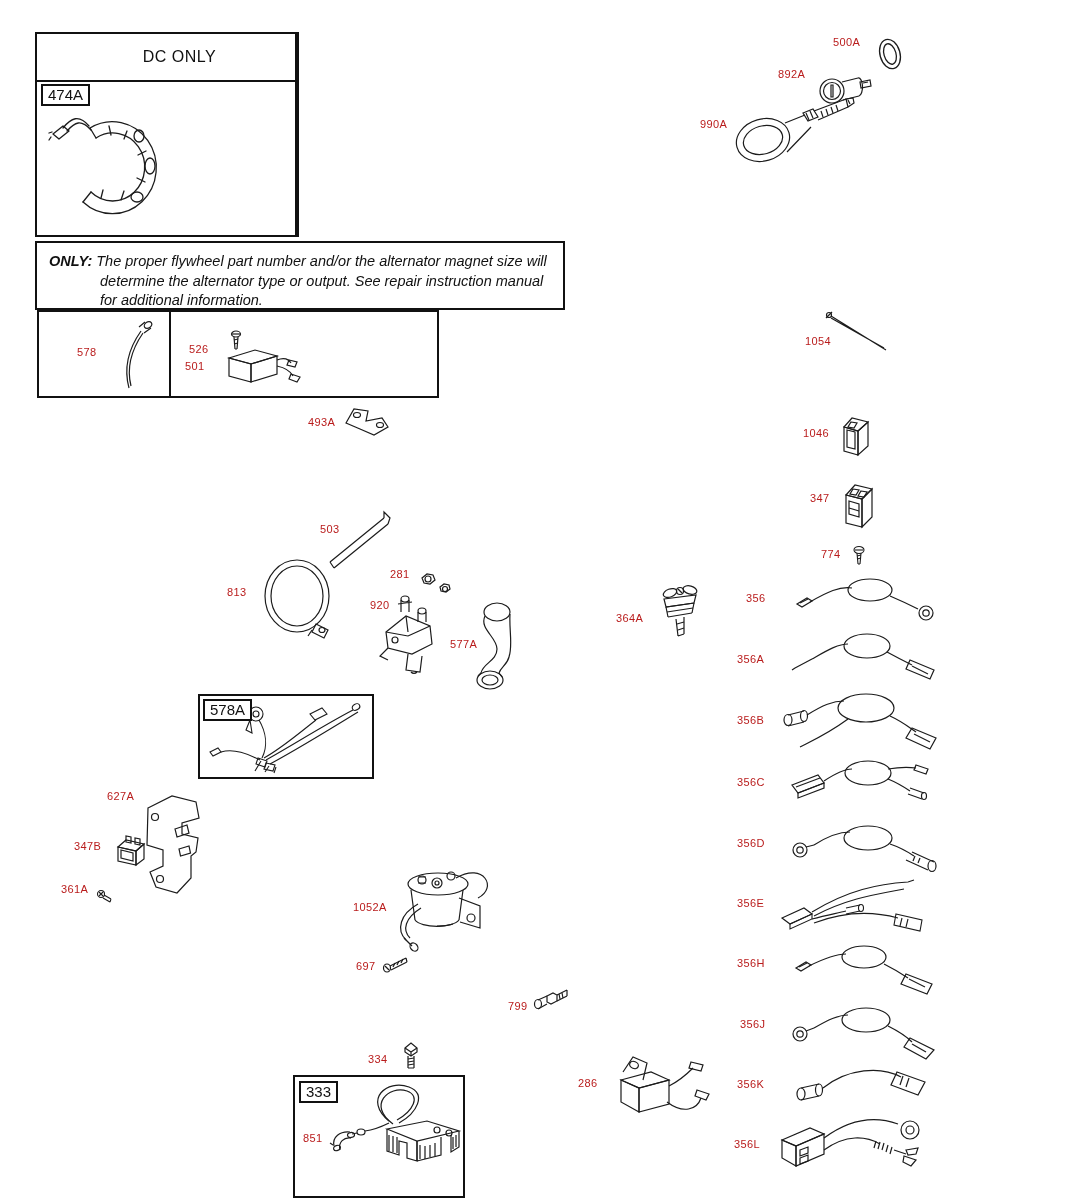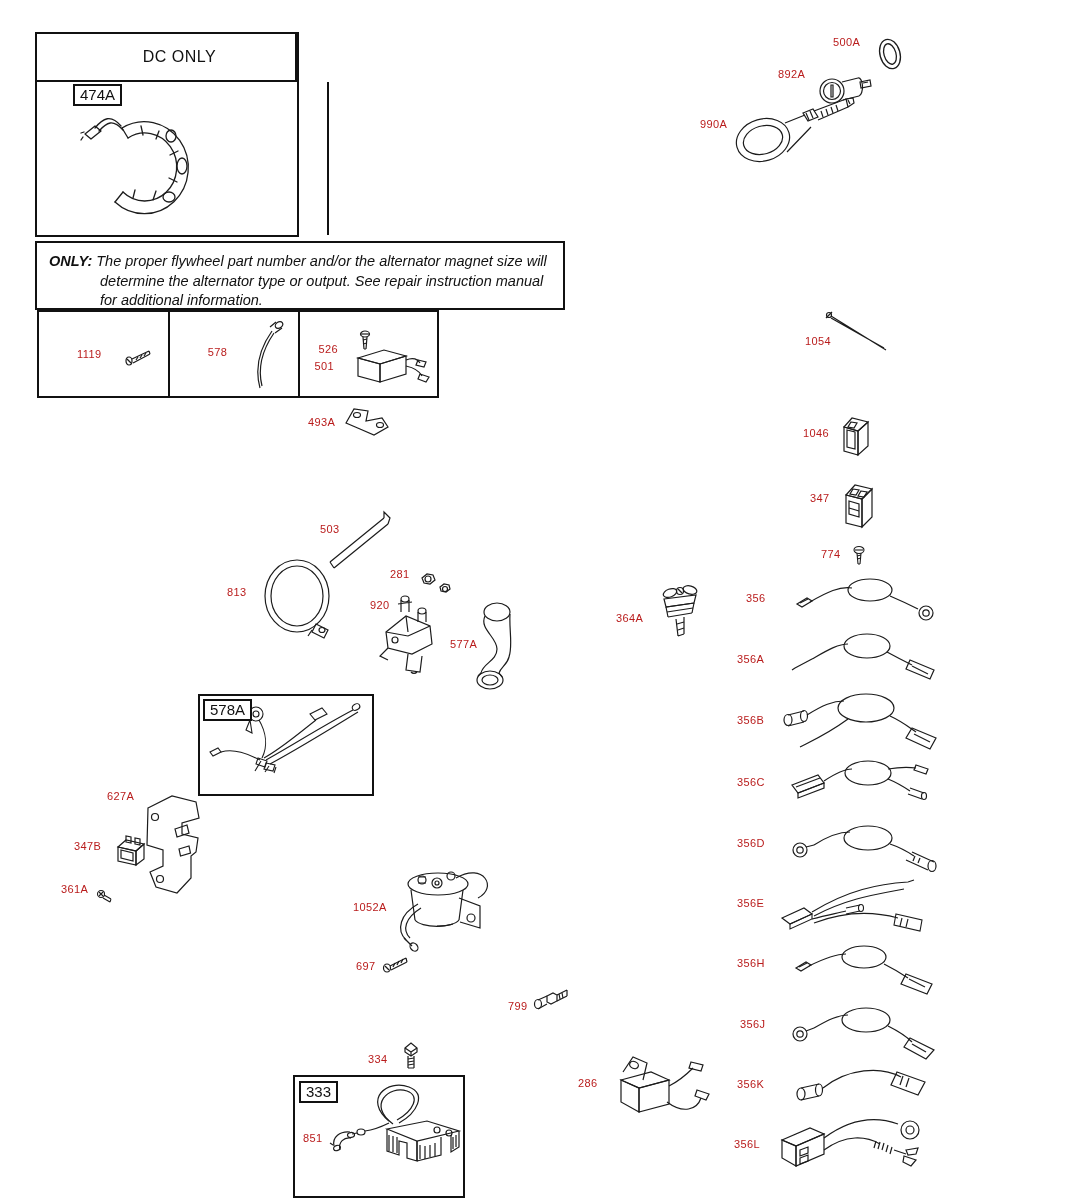--- a/index.html
+++ b/index.html
@@ -17,21 +17,21 @@
     border:2px solid #111; padding:0 5px; line-height:18px; background:#fff; z-index:3;
   }
   svg.draw { position:absolute; overflow:visible; }
   svg.draw * { vector-effect:non-scaling-stroke; }
   .frame { position:absolute; border:2px solid #111; background:#fff; }
   
   .alt-table { left:35px; top:32px; width:264px; height:205px; }
   .alt-head { position:absolute; left:0; top:0; width:100%; height:48px; border-bottom:2px solid #111; display:flex; }
   .alt-head .cell { flex:1; display:flex; align-items:center; justify-content:center; font-size:16px; letter-spacing:.5px;padding-left:27px; }
   .alt-head .cell:first-child { border-right:2px solid #111; }
-  .alt-body { position:absolute; left:0; top:48px; width:100%; height:153px; display:flex;margin-left:32px; }
+  .alt-body { position:absolute; left:0; top:48px; width:100%; height:153px; display:flex; }
   .alt-body .cell { flex:1; position:relative; }
   .alt-body .cell:first-child { border-right:2px solid #111; }
   
   .note-box { left:35px; top:241px; width:530px; height:69px; padding:9px 10px 0 12px;
     font-size:14.5px; font-style:italic; line-height:1.35; }
   .note-text { display:block; padding-left:51px; text-indent:-51px; }
   .note-label { font-weight:bold; }
   
   .parts-table { left:37px; top:310px; width:402px; height:88px; display:flex; }
   .parts-table .cell { position:relative; height:100%; }
@@ -64,29 +64,20 @@
       </svg>
     </div>
   </div>
 </div>
 
 <div class="frame note-box">
   <span class="note-text"><b class="note-label">ONLY:</b> <span>The proper flywheel part number and/or the alternator magnet size will determine the alternator type or output. See repair instruction manual for additional information.</span></span>
 </div>
 
 <div class="frame parts-table">
-  <div class="cell c1">
-    <span class="lbl" style="left:38px;top:36px">1119</span>
-    <svg class="draw" style="left:86px;top:36px" width="28" height="18" viewBox="0 0 28 18" fill="none" stroke="#1c1c1c" stroke-width="1.2">
-      <ellipse cx="4" cy="13" rx="3" ry="4"></ellipse>
-      <path d="M2,11 L6,15"></path>
-      <path d="M7,11 L24,3 M8,15 L25,6 M24,3 L25,6"></path>
-      <path d="M11,12 l2,-3 M15,10 l2,-3 M19,8 l2,-3"></path>
-    </svg>
-  </div>
   <div class="cell c2">
     <span class="lbl" style="left:38px;top:34px">578</span>
     <svg class="draw" style="left:78px;top:6px" width="40" height="76" viewBox="0 0 40 76" fill="none" stroke="#1c1c1c" stroke-width="1.2">
       <ellipse cx="31" cy="7" rx="4" ry="3" transform="rotate(-35 31 7)"></ellipse>
       <path d="M28,4 L22,9 M34,10 L27,15"></path>
       <path d="M24,13 C12,30 6,48 12,70"></path>
       <path d="M26,15 C15,31 9,48 14,68"></path>
     </svg>
   </div>
   <div class="cell c3">
@@ -156,21 +147,21 @@
 <span class="lbl" style="left:450px;top:638px">577A</span>
 <svg class="draw" style="left:470px;top:601px" width="48" height="90" viewBox="0 0 48 90" fill="none" stroke="#1c1c1c" stroke-width="1.2">
   <ellipse cx="27" cy="11" rx="13" ry="9"></ellipse>
   <path d="M15,15 C9,28 27,36 27,48 C27,60 13,62 11,72"></path>
   <path d="M40,13 C39,30 43,44 39,56 C37,64 31,66 29,72"></path>
   <ellipse cx="20" cy="79" rx="13" ry="9"></ellipse>
   <ellipse cx="20" cy="79" rx="8" ry="5"></ellipse>
   <path d="M11,72 L8,75 M29,72 L32,76"></path>
 </svg>
 
-<div class="frame" style="left:198px;top:694px;width:176px;height:102px">
+<div class="frame" style="left:198px;top:694px;width:176px;height:85px">
   <span class="boxlbl" style="left:3px;top:3px">578A</span>
   <svg class="draw" style="left:6px;top:4px" width="162" height="74" viewBox="0 0 162 74" fill="none" stroke="#1c1c1c" stroke-width="1.1">
     <circle cx="50" cy="14" r="7"></circle>
       <circle cx="50" cy="14" r="3"></circle>
     <path d="M53,20 C60,32 62,46 56,58"></path>
     <path d="M44,20 L40,30 l6,3 z"></path>
     <ellipse cx="150" cy="7" rx="4" ry="3" transform="rotate(-30 150 7)"></ellipse>
     <path d="M147,10 C120,24 85,46 60,60"></path>
     <path d="M152,12 C126,28 90,50 64,64"></path>
     <path d="M104,14 L116,8 L121,14 L109,20 Z"></path>

